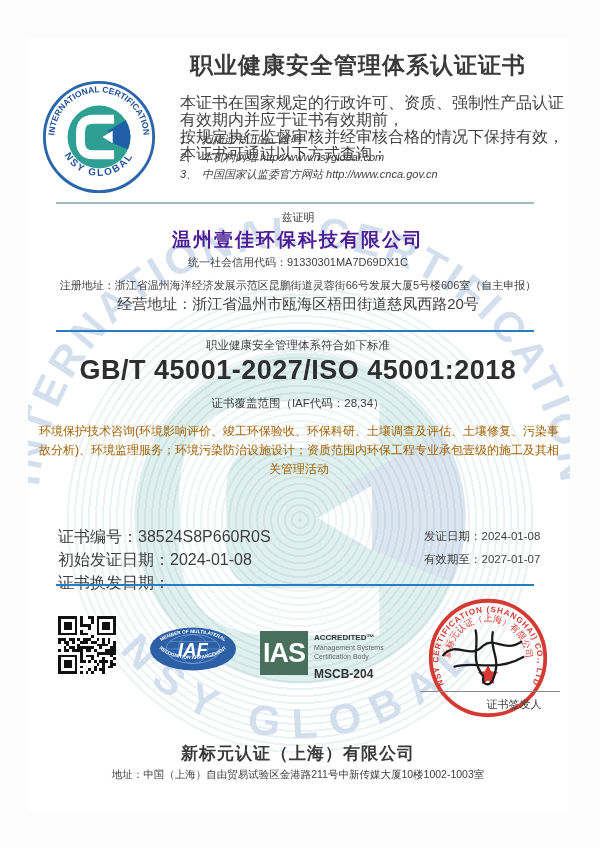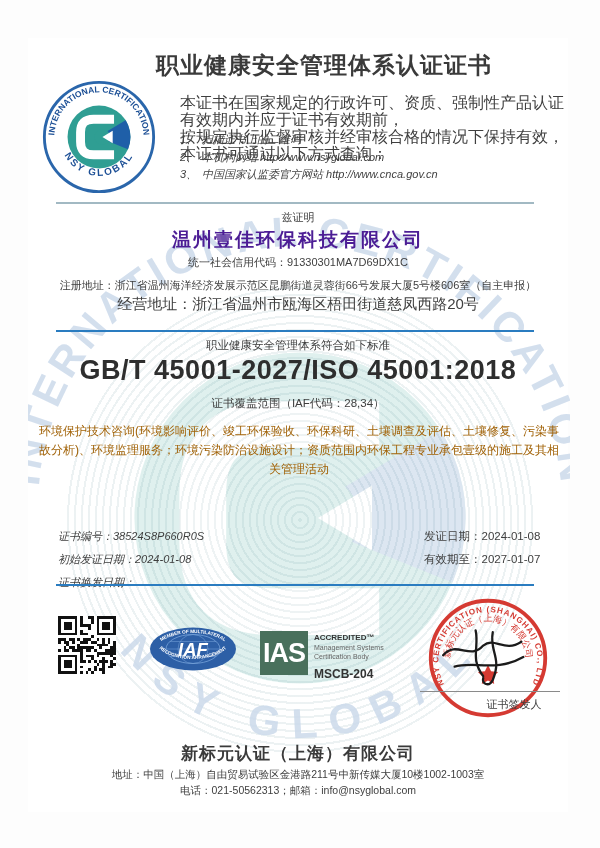--- a/index.html
+++ b/index.html
@@ -12,37 +12,37 @@
     border:2px solid #auto;border-color:#aacfd4;background:#fff;
   }
   .rings{
     position:absolute;left:38px;top:248px;width:468px;height:468px;border-radius:50%;
     background:repeating-radial-gradient(circle at 50% 50%, rgba(170,195,200,0.22) 0 2px, rgba(255,255,255,0) 2px 7px);
     z-index:0;
   }
   svg.wm{position:absolute;left:0;top:0;z-index:1;}
   .c{position:absolute;z-index:2;}
   .tc{text-align:center;left:0;width:100%;}
-  .title{top:12px;left:128px;width:404px;font-size:23px;font-weight:600;color:#3a3a3a;letter-spacing:1px;}
+  .title{top:12px;left:128px;width:404px;text-align:center;font-size:23px;font-weight:600;color:#3a3a3a;letter-spacing:1px;}
   .intro{top:56px;left:152px;width:384px;font-size:16px;line-height:17px;color:#3f3f3f;}
   .qlist{top:93px;left:152px;width:384px;font-size:11px;color:#3f3f3f;}
   .qlist .qi{line-height:17.5px;font-style:italic;}
   .qlist .qn{display:inline-block;width:22px;}
   .div1{top:164px;left:28px;width:478px;height:2px;background:#a2b9c3;}
   .div-blue{left:28px;width:478px;height:2px;background:#2a7cc0;}
   .certify{top:172px;font-size:11px;}
   .company{top:189px;font-size:19px;font-weight:700;letter-spacing:2px;color:#4c1d95;}
   .code{top:217px;font-size:11px;}
   .addr1{top:240px;font-size:11px;}
   .addr2{top:257px;font-size:15px;}
   .stdintro{top:300px;font-size:11.5px;}
   .stdcode{top:317px;font-size:27px;font-weight:700;color:#2e2e2e;letter-spacing:0.5px;}
   .coverage{top:358px;font-size:11.5px;}
   .scope{top:384px;left:8px;width:526px;text-align:center;font-size:12px;line-height:19px;color:#a16207;}
-  .infoL{top:487px;left:30px;font-size:11px;line-height:23px;font-style:italic;}
+  .infoL{top:487px;left:30px;font-size:16px;line-height:23px;}
   .infoR{top:487px;left:396px;font-size:11.5px;line-height:23px;}
   .logo{left:14px;top:42px;width:114px;height:114px;}
   .qr{left:30px;top:578px;width:58px;height:58px;}
   .iaf{left:120px;top:588px;width:90px;height:46px;}
   .ias{left:232px;top:593px;display:flex;align-items:flex-start;}
   .ias-square{width:48px;height:44px;background:#49705c;color:#fff;font-weight:700;font-size:27px;
     display:flex;align-items:center;justify-content:center;letter-spacing:-1px;}
   .ias-text{margin-left:6px;line-height:9.5px;padding-top:2px;}
   .ias-text .b1{font-size:8px;font-weight:700;color:#333;}
   .ias-text .b2{font-size:7px;color:#666;}
@@ -308,15 +308,14 @@
       <path d="M52,36 C56,54 46,66 60,84"></path>
       <path d="M70,38 C66,58 80,64 70,88 C66,96 58,92 60,86"></path>
       <path d="M30,74 C50,68 74,80 102,64"></path>
     </g>
   </svg>
   <div class="c sigline"></div>
   <div class="c signer">证书签发人</div>
 
   <div class="c tc f-company">新标元认证（上海）有限公司</div>
   <div class="c tc f-addr">地址：中国（上海）自由贸易试验区金港路211号中新传媒大厦10楼1002-1003室</div>
-  <div class="c tc f-tel">电话：021-50562313；邮箱：info@nsyglobal.com</div>
 
 </div>
 
 </body></html>

